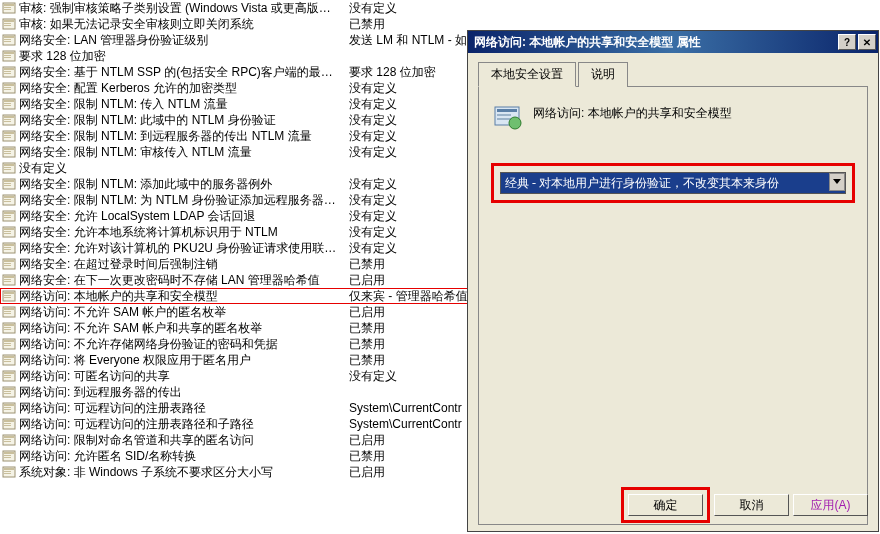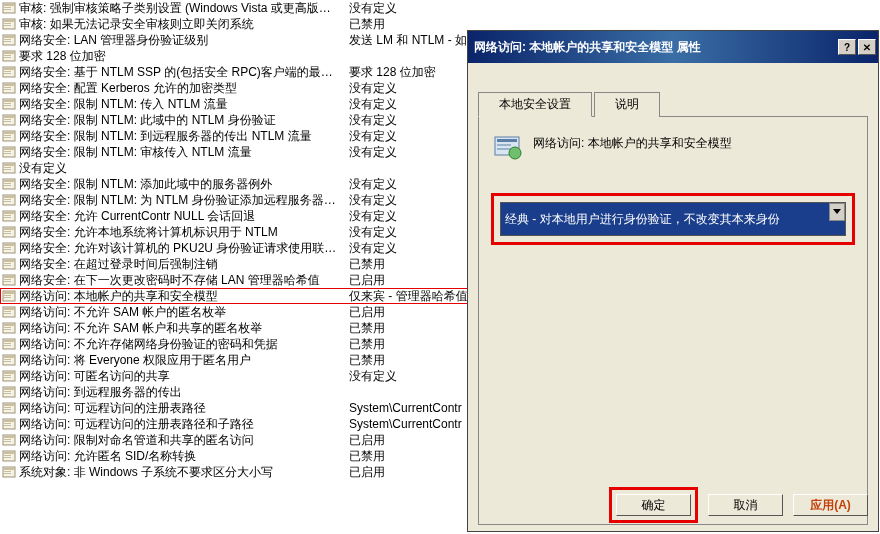--- a/index.html
+++ b/index.html
@@ -9,43 +9,43 @@
     .policy-row { display: flex; height: 16px; line-height: 16px; white-space: nowrap; overflow: hidden; }
     .policy-icon { width: 14px; height: 14px; margin: 1px 3px 0 2px; flex-shrink: 0; }
     .policy-name { flex: 0 0 330px; overflow: hidden; text-overflow: ellipsis; }
     .policy-value { flex: 1; overflow: hidden; }
     .policy-row.highlighted { position: relative; }
     .policy-row.highlighted::before { content: ""; position: absolute; left: -1px; top: -1px; right: 0; bottom: -1px; border: 2px solid #e60000; pointer-events: none; }
     
     .policy-icon svg { width: 14px; height: 14px; }
     
     .dialog { position: absolute; left: 467px; top: 30px; width: 412px; height: 502px; border: 1px solid #444; background: #ece9d8; display: flex; flex-direction: column; }
-    .titlebar { height: 32px; background: linear-gradient(to right, #0a246a, #3a6ea5, #0a246a); color: #fff; display: flex; align-items: center; padding: 0 2px 0 6px; font-weight: bold; }
+    .titlebar { height: 22px; background: linear-gradient(to right, #0a246a, #3a6ea5, #0a246a); color: #fff; display: flex; align-items: center; padding: 0 2px 0 6px; font-weight: bold; }
     .titlebar-text { flex: 1; }
     .titlebar-buttons { display: flex; gap: 2px; }
     .tbtn { width: 18px; height: 16px; background: #d4d0c8; border: 1px solid #fff; border-right-color: #555; border-bottom-color: #555; font-size: 10px; display: flex; align-items: center; justify-content: center; color: #000; cursor: pointer; }
     
     .dialog-body { flex: 1; padding: 8px 10px 6px 10px; display: flex; flex-direction: column; }
     .tabs { display: flex; border-bottom: 1px solid #888; }
-    .tab { padding: 3px 20px; border: 1px solid #888; border-bottom: none; background: #ece9d8; margin-right: 2px; cursor: pointer; position: relative; top: 1px; margin-top: 20px; }
+    .tab { padding: 3px 12px; border: 1px solid #888; border-bottom: none; background: #ece9d8; margin-right: 2px; cursor: pointer; position: relative; top: 1px; }
     .tab.active { background: #ece9d8; border-bottom: 1px solid #ece9d8; }
     .tab-content { flex: 1; border: 1px solid #888; border-top: none; padding: 14px 12px; background: #ece9d8; position: relative; }
     
     .info-row { display: flex; align-items: flex-start; gap: 10px; margin-bottom: 30px; }
     .info-icon { width: 32px; height: 32px; flex-shrink: 0; }
     .info-text { flex: 1; padding-top: 4px; }
     
     .dropdown-wrap { position: relative; border: 3px solid #e60000; padding: 6px; }
-    .dropdown { width: 100%; height: 34px; background: #1a3e8c; color: #fff; border: 1px solid #555; display: flex; align-items: center; padding: 0 4px; cursor: pointer; position: relative; }
+    .dropdown { width: 100%; height: 22px; background: #1a3e8c; color: #fff; border: 1px solid #555; display: flex; align-items: center; padding: 0 4px; cursor: pointer; position: relative; font-family: Liberation Serif, serif; }
     .dropdown-arrow { position: absolute; right: 0; top: 0; width: 16px; height: 18px; background: #d4d0c8; border: 1px solid #888; display: flex; align-items: center; justify-content: center; }
     
-    .button-row { position: absolute; bottom: 8px; right: 10px; display: flex; gap: 10px; align-items: center; }
+    .button-row { position: absolute; bottom: 8px; right: 10px; display: flex; gap: 4px; align-items: center; }
     .btn { min-width: 75px; height: 22px; background: #ece9d8; border: 1px solid #555; border-top-color: #fff; border-left-color: #fff; cursor: pointer; font-size: 12px; }
     .btn-wrap-highlight { border: 3px solid #e60000; padding: 4px; }
-    .btn.disabled { color: #c2410c; font-weight: bold; }
+    .btn.disabled { color: #a21caf; }
   </style>
 </head>
 <body>
 
 <div class="policy-list">
     <div class="policy-row">
       <span class="policy-icon"><svg viewBox="0 0 14 14">
           <rect x="1" y="2" width="12" height="10" fill="#f5f3e6" stroke="#9c9272"></rect>
           <rect x="2" y="3" width="10" height="2" fill="#c9bf9c"></rect>
           <rect x="2" y="6" width="7" height="1" fill="#c9bf9c"></rect>
@@ -172,21 +172,21 @@
       <span class="policy-name">网络安全: 限制 NTLM: 为 NTLM 身份验证添加远程服务器…</span>
       <span class="policy-value">没有定义</span>
     </div>
     <div class="policy-row">
       <span class="policy-icon"><svg viewBox="0 0 14 14">
           <rect x="1" y="2" width="12" height="10" fill="#f5f3e6" stroke="#9c9272"></rect>
           <rect x="2" y="3" width="10" height="2" fill="#c9bf9c"></rect>
           <rect x="2" y="6" width="7" height="1" fill="#c9bf9c"></rect>
           <rect x="2" y="8" width="7" height="1" fill="#c9bf9c"></rect>
         </svg></span>
-      <span class="policy-name">网络安全: 允许 CurrentContr NULL 会话回退</span>
+      <span class="policy-name">网络安全: 允许 LocalSystem LDAP 会话回退</span>
       <span class="policy-value">没有定义</span>
     </div>
     <div class="policy-row">
       <span class="policy-icon"><svg viewBox="0 0 14 14">
           <rect x="1" y="2" width="12" height="10" fill="#f5f3e6" stroke="#9c9272"></rect>
           <rect x="2" y="3" width="10" height="2" fill="#c9bf9c"></rect>
           <rect x="2" y="6" width="7" height="1" fill="#c9bf9c"></rect>
           <rect x="2" y="8" width="7" height="1" fill="#c9bf9c"></rect>
         </svg></span>
       <span class="policy-name">网络安全: 允许本地系统将计算机标识用于 NTLM</span>

